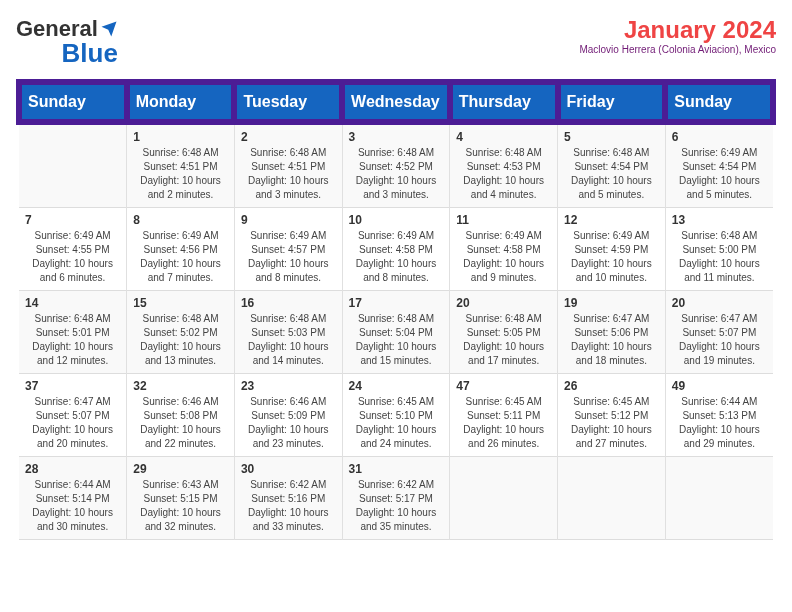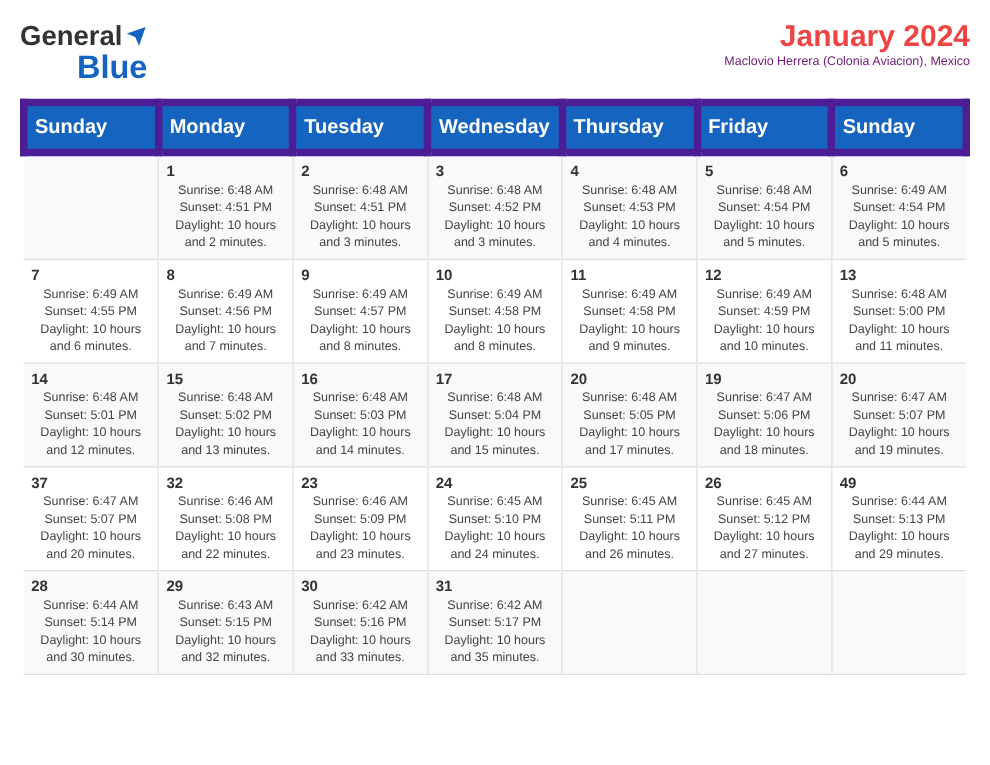--- a/index.html
+++ b/index.html
@@ -294,21 +294,21 @@
 and 23 minutes.</div>
         </td>
         <td>
           <span class="day-num">24</span>
           <div class="day-info" style="white-space: pre-line;">Sunrise: 6:45 AM
 Sunset: 5:10 PM
 Daylight: 10 hours
 and 24 minutes.</div>
         </td>
         <td>
-          <span class="day-num">25</span>
+          <span class="day-num">47</span>
           <div class="day-info" style="white-space: pre-line;">Sunrise: 6:45 AM
 Sunset: 5:11 PM
 Daylight: 10 hours
 and 26 minutes.</div>
         </td>
         <td>
           <span class="day-num">26</span>
           <div class="day-info" style="white-space: pre-line;">Sunrise: 6:45 AM
 Sunset: 5:12 PM
 Daylight: 10 hours

